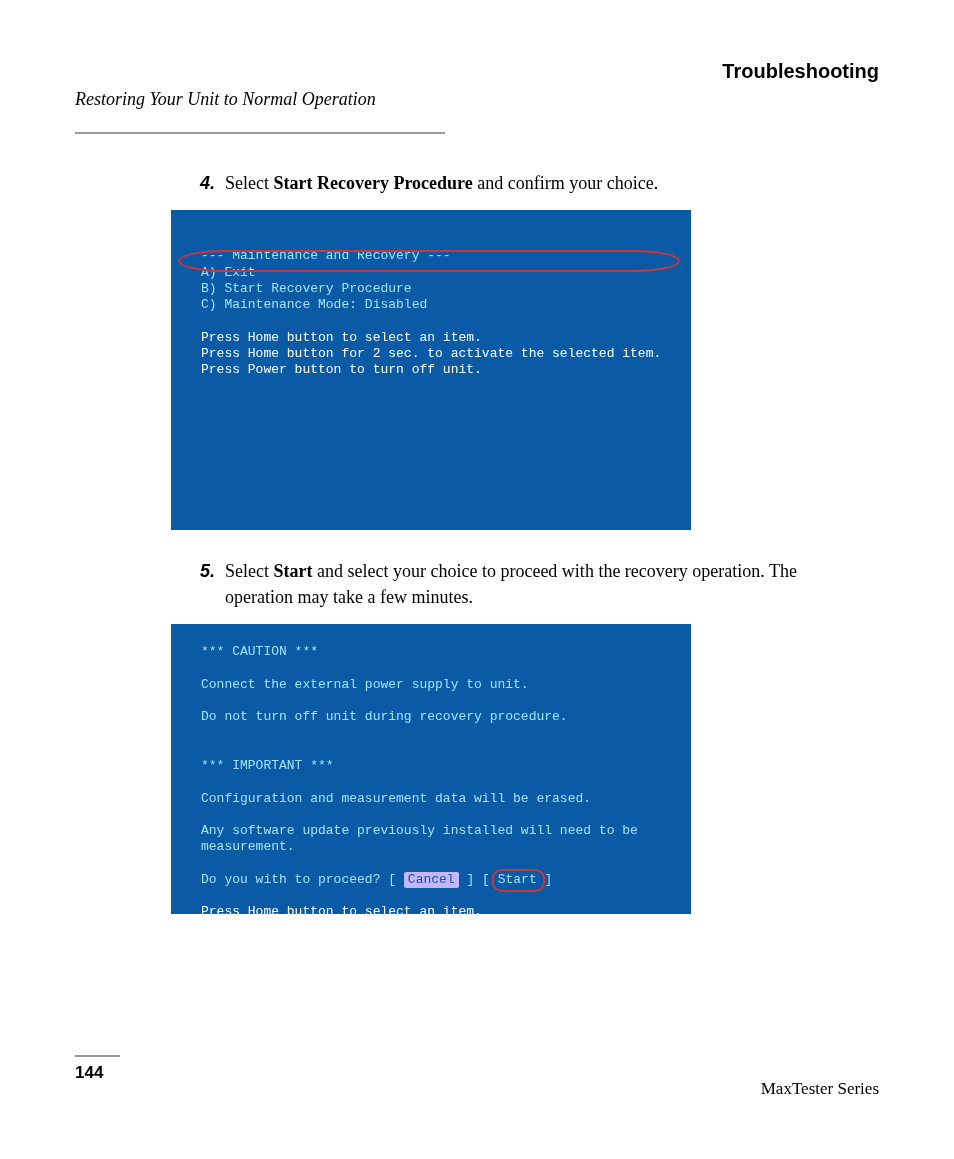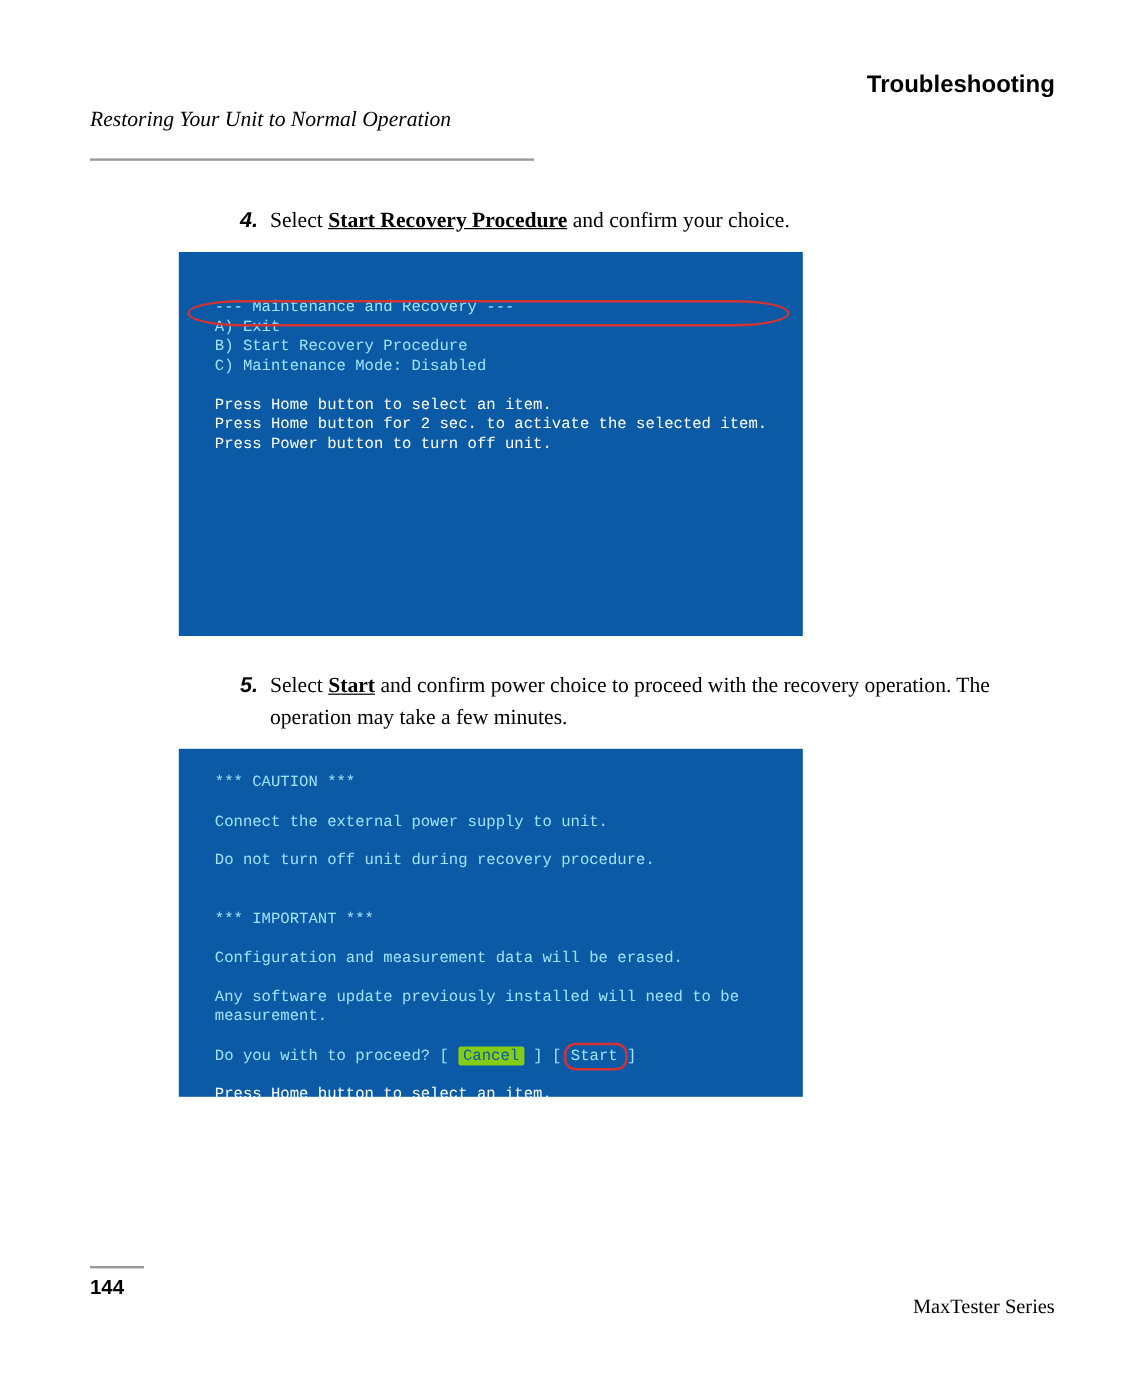--- a/index.html
+++ b/index.html
@@ -49,43 +49,43 @@
     font-style: italic;
     width: 40px;
     text-align: right;
     padding-right: 10px;
     flex-shrink: 0;
   }
   .step-body {
     flex: 1;
     padding-right: 20px;
   }
-  .b { font-weight: bold; text-decoration: underline; }
+  .b { font-weight: bold; }
   .screenshot {
-    margin-left: 74px;
+    margin-left: 96px;
     margin-top: 14px;
     margin-bottom: 28px;
   }
   .terminal {
     background: #0a5aa6;
     color: #9fe3ff;
     font-family: "Courier New", monospace;
     font-size: 13px;
     line-height: 1.25;
     padding: 22px 30px 16px 30px;
     box-sizing: border-box;
     position: relative;
     white-space: pre;
   }
   .term1 { width: 520px; height: 320px; }
   .term2 { width: 520px; height: 290px; padding-top: 20px; }
   .t-white { color: #ffffff; }
   .t-cancel {
     display: inline-block;
-    background: #84cc16;
+    background: #c4b5fd;
     color: #0a5aa6;
     padding: 0 4px;
     border-radius: 2px;
   }
   .ring {
     position: absolute;
     border: 2px solid #d33333;
     border-radius: 12px / 10px;
     pointer-events: none;
   }
@@ -138,21 +138,21 @@
 <span class="t-white">Press Home button to select an item.</span>
 <span class="t-white">Press Home button for 2 sec. to activate the selected item.</span>
 <span class="t-white">Press Power button to turn off unit.</span>
 <div class="ring ring1"></div>
     </div>
   </div>
 
   <div class="step">
     <div class="step-num">5.</div>
     <div class="step-body">
-      <span>Select </span><span class="b">Start</span><span> and confirm power choice to proceed with the recovery operation. The operation may take a few minutes.</span><br>
+      <span>Select </span><span class="b">Start</span><span> and select your choice to proceed with the recovery operation. The operation may take a few minutes.</span><br>
     </div>
   </div>
 
   <div class="screenshot">
     <div class="terminal term2"><span>*** CAUTION ***</span>
 
 <span>Connect the external power supply to unit.</span>
 
 <span>Do not turn off unit during recovery procedure.</span>
 

